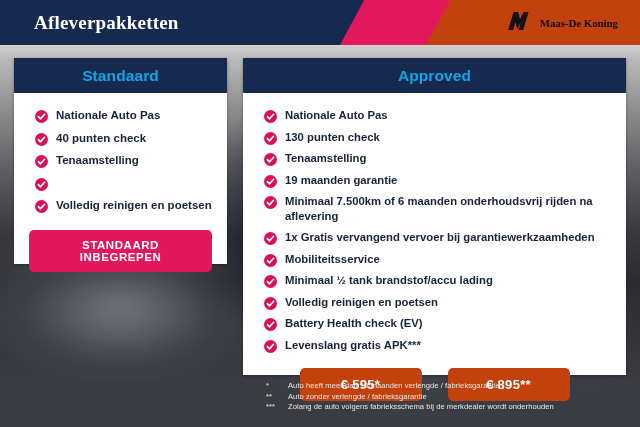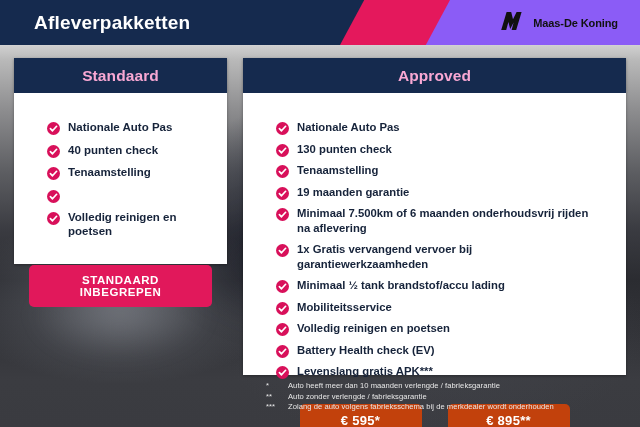--- a/index.html
+++ b/index.html
@@ -50,22 +50,23 @@
     width: 180px; height: 90px;
     background: radial-gradient(ellipse at center, rgba(170,174,182,0.35) 0%, rgba(170,174,182,0) 70%);
     filter: blur(10px);
   }
 
   
   .header {
     position: absolute;
     left: 0; top: 0;
     width: 640px; height: 45px;
-    background: #8b5cf6;
+    background: #c2410c;
     overflow: hidden;
+    font-family: Liberation Serif, serif;
   }
   .header-navy {
     position: absolute;
     left: 0; top: 0;
     width: 395px; height: 45px;
     background: #152a4e;
     clip-path: polygon(0 0, 100% 0, 90.5% 100%, 0 100%);
   }
   .header-pink {
     position: absolute;
@@ -106,34 +107,34 @@
   .card {
     position: absolute;
     background: #ffffff;
     box-shadow: 0 1px 3px rgba(0,0,0,0.35);
   }
   .card-standard { left: 14px; top: 58px; width: 213px; height: 206px; }
   .card-approved { left: 243px; top: 58px; width: 383px; height: 317px; }
 
   .card-head {
     background: #152a4e;
-    color: #f9a8d4;
+    color: #0ea5e9;
     font-size: 15.5px;
     font-weight: bold;
     text-align: center;
     letter-spacing: 0.1px;
   }
   .card-standard .card-head { height: 35px; line-height: 35px; }
   .card-approved .card-head { height: 35px; line-height: 35px; }
 
   .card-body { padding: 11px 0 0 0; }
 
   .feature-list {
     list-style: none;
-    margin: 16px;
+    margin: 4px;
     padding: 0 10px 0 17px;
   }
   .feature {
     display: flex;
     align-items: flex-start;
     gap: 8px;
     margin-bottom: 8px;
   }
   .card-approved .feature { margin-bottom: 7px; }
   .check-icon {
@@ -347,30 +348,30 @@
           </span>
           <span class="feature-text">1x Gratis vervangend vervoer bij garantiewerkzaamheden</span>
         </li>
         <li class="feature">
           <span class="check-icon">
             <svg width="13" height="13" viewBox="0 0 13 13" aria-hidden="true">
               <circle cx="6.5" cy="6.5" r="6.5" fill="#d8105a"></circle>
               <path d="M3.4 6.7 L5.5 8.8 L9.6 4.3" stroke="#ffffff" stroke-width="1.7" fill="none" stroke-linecap="round" stroke-linejoin="round"></path>
             </svg>
           </span>
+          <span class="feature-text">Mobiliteitsservice</span>
+        </li>
+        <li class="feature">
+          <span class="check-icon">
+            <svg width="13" height="13" viewBox="0 0 13 13" aria-hidden="true">
+              <circle cx="6.5" cy="6.5" r="6.5" fill="#d8105a"></circle>
+              <path d="M3.4 6.7 L5.5 8.8 L9.6 4.3" stroke="#ffffff" stroke-width="1.7" fill="none" stroke-linecap="round" stroke-linejoin="round"></path>
+            </svg>
+          </span>
           <span class="feature-text">Minimaal ½ tank brandstof/accu lading</span>
-        </li>
-        <li class="feature">
-          <span class="check-icon">
-            <svg width="13" height="13" viewBox="0 0 13 13" aria-hidden="true">
-              <circle cx="6.5" cy="6.5" r="6.5" fill="#d8105a"></circle>
-              <path d="M3.4 6.7 L5.5 8.8 L9.6 4.3" stroke="#ffffff" stroke-width="1.7" fill="none" stroke-linecap="round" stroke-linejoin="round"></path>
-            </svg>
-          </span>
-          <span class="feature-text">Mobiliteitsservice</span>
         </li>
         <li class="feature">
           <span class="check-icon">
             <svg width="13" height="13" viewBox="0 0 13 13" aria-hidden="true">
               <circle cx="6.5" cy="6.5" r="6.5" fill="#d8105a"></circle>
               <path d="M3.4 6.7 L5.5 8.8 L9.6 4.3" stroke="#ffffff" stroke-width="1.7" fill="none" stroke-linecap="round" stroke-linejoin="round"></path>
             </svg>
           </span>
           <span class="feature-text">Volledig reinigen en poetsen</span>
         </li>

